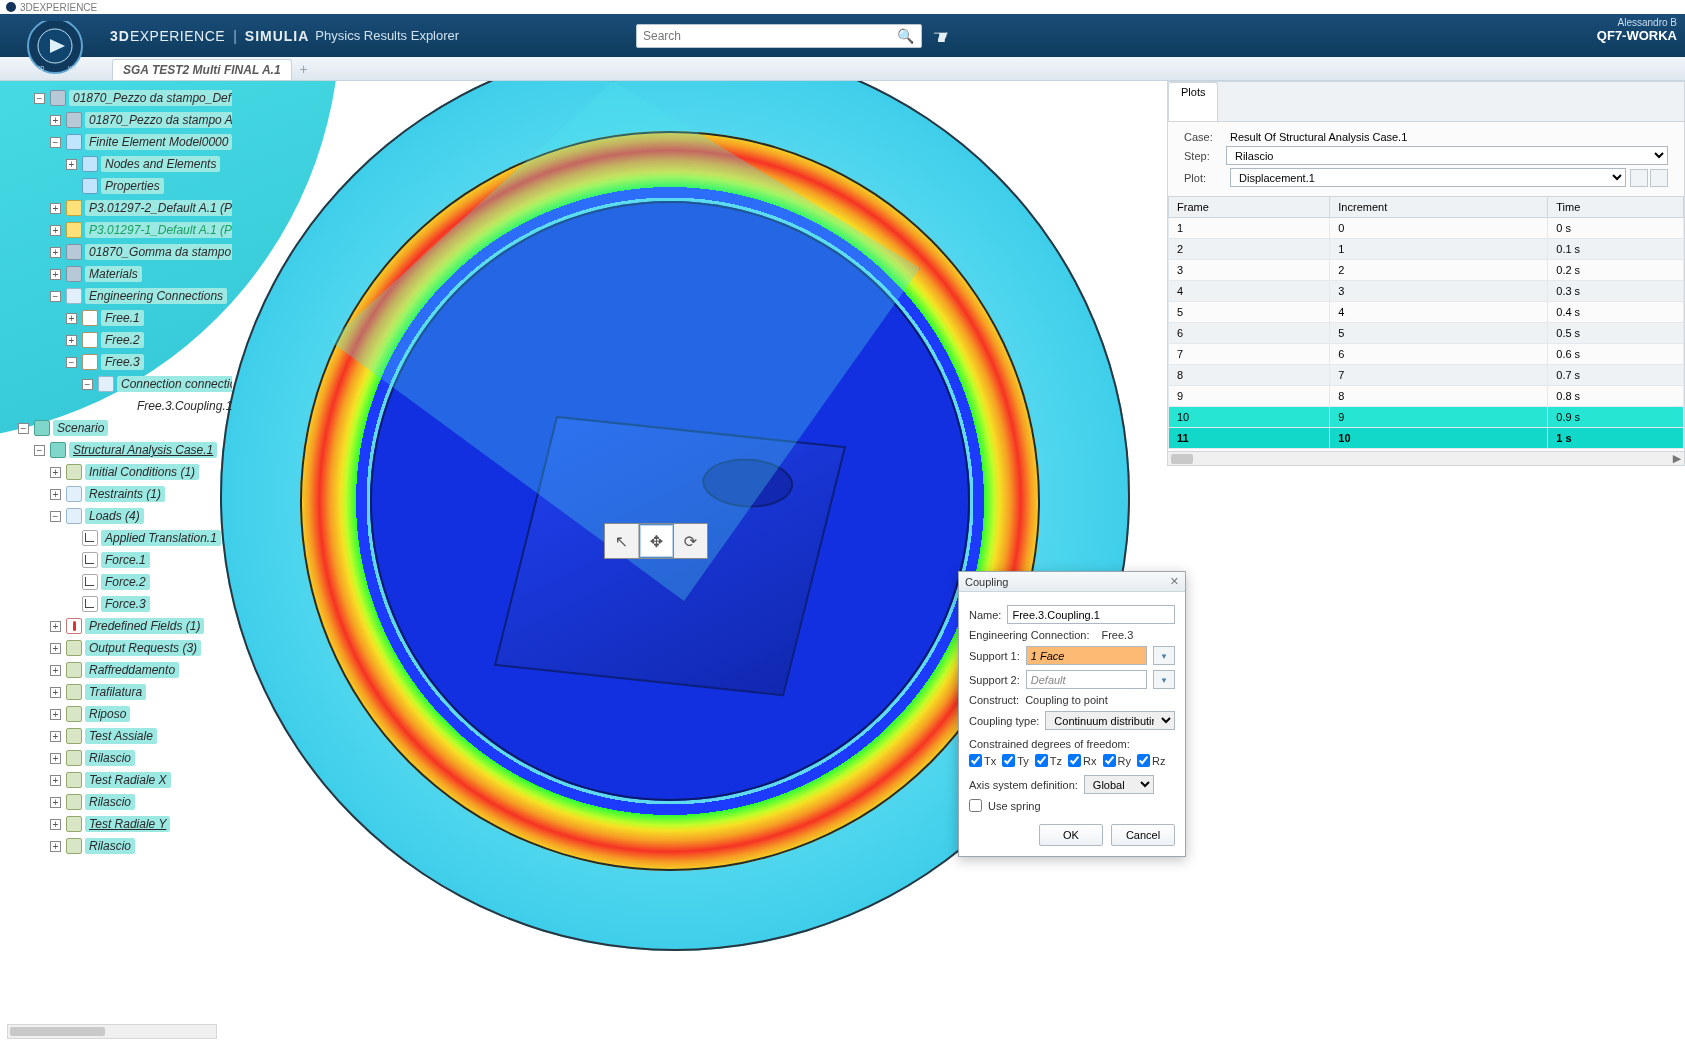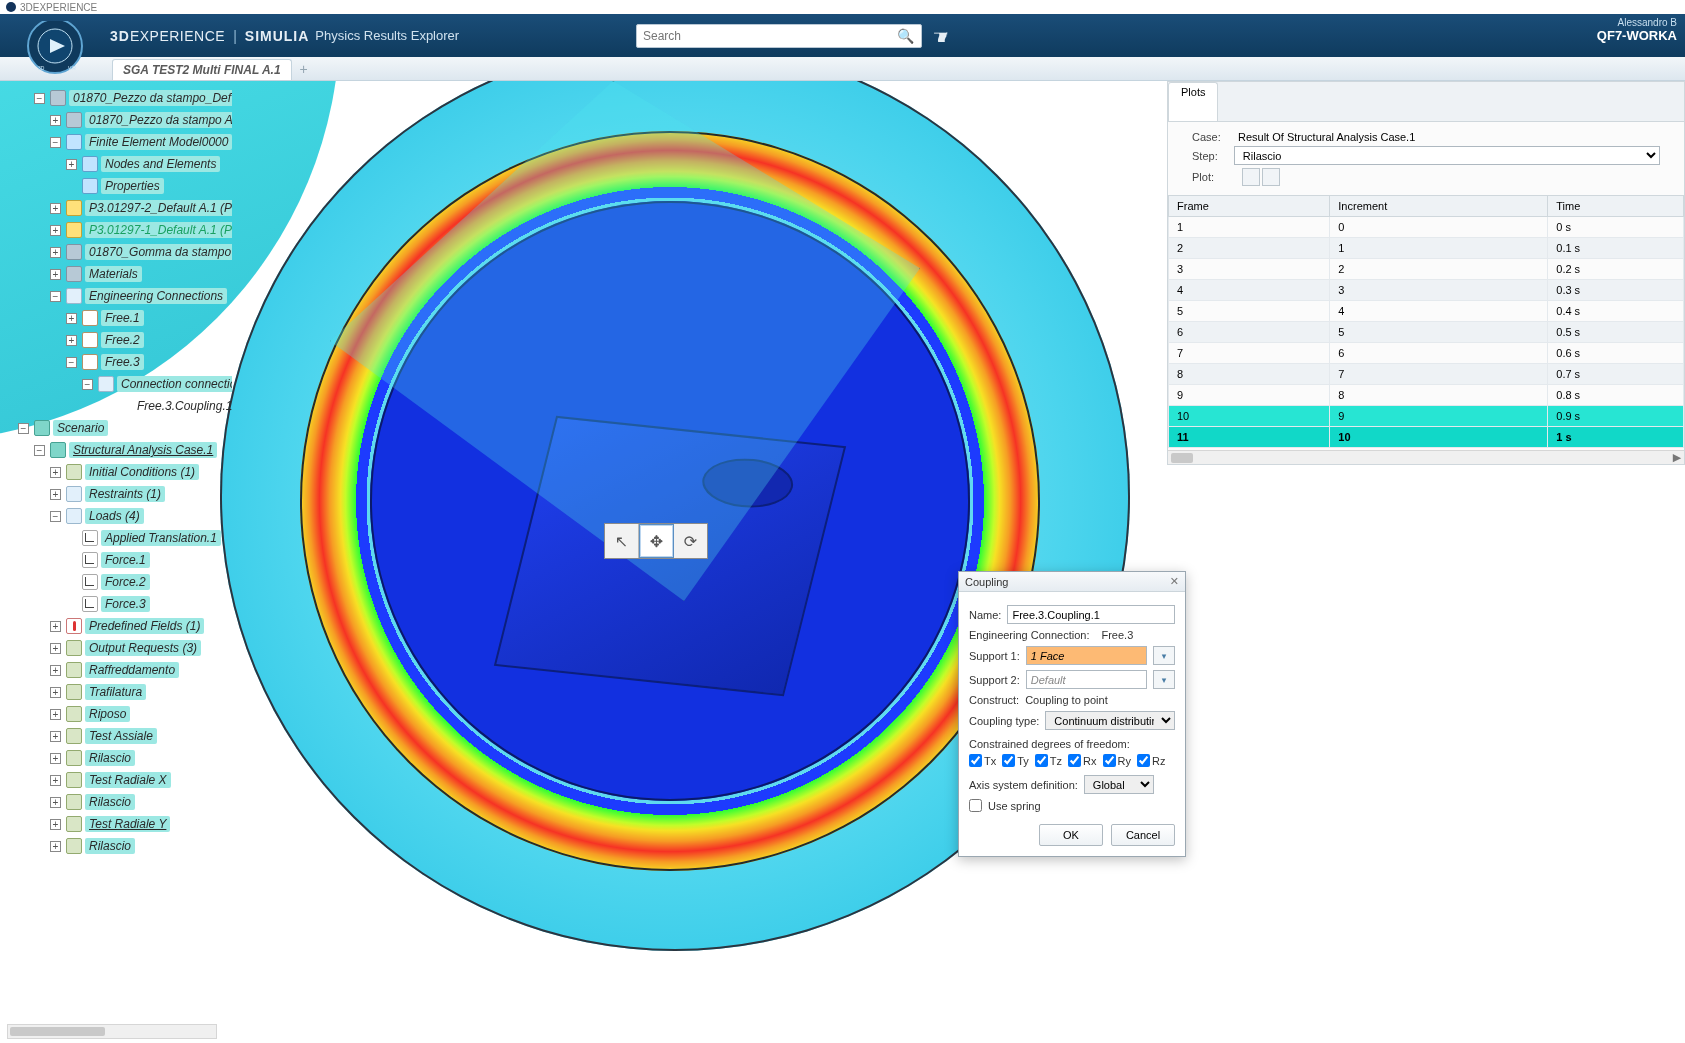--- a/index.html
+++ b/index.html
@@ -229,21 +229,21 @@
   position:absolute;
   right:0; top:0;
   width:518px;
   background:#fbfbfb;
   border:1px solid #cfd7dc;
   z-index:25;
 }
 .plots .tabbar{height:40px; background:#eef2f5; border-bottom:1px solid #cfd7dc; display:flex;}
 .plots .tabbar .t{padding:3px 12px; background:#fff; border:1px solid #cfd7dc; border-bottom:none; border-radius:3px 3px 0 0; font-size:11px;}
 .plots .form{padding:6px 8px;}
-.plots .form .row{display:flex; align-items:center; margin:3px 16px;}
+.plots .form .row{display:flex; align-items:center; margin:3px 8px;}
 .plots .form .row label{width:46px; color:#444;}
 .plots .form .val{flex:1;}
 .plots select, .plots input[type=text]{
   border:1px solid #aeb8c0; background:#fff; height:19px; font-size:11px; padding:0 4px; width:100%;
 }
 .plots .icons{display:flex; gap:2px; margin-left:4px;}
 .plots .icons .ib{width:18px;height:18px;border:1px solid #bcc6cd;background:#f1f4f7;}
 .plots table{width:100%; border-collapse:collapse; font-size:11px;}
 .plots th{background:#eef2f5; border:1px solid #cfd7dc; padding:4px 8px; text-align:left; font-weight:500;}
 .plots td{border:1px solid #e4e9ed; padding:4px 8px;}
@@ -570,20 +570,21 @@
       <div class="row">
         <label>Case:</label>
         <span class="val">Result Of Structural Analysis Case.1</span>
       </div>
       <div class="row">
         <label>Step:</label>
         <select><option>Rilascio</option></select>
       </div>
       <div class="row">
         <label>Plot:</label>
+        <select style="flex:1"><option>Displacement.1</option></select>
         <div class="icons">
           <div class="ib"></div>
           <div class="ib"></div>
         </div>
       </div>
     </div>
     <table>
       <thead>
           <tr>
         <th>Frame</th>

